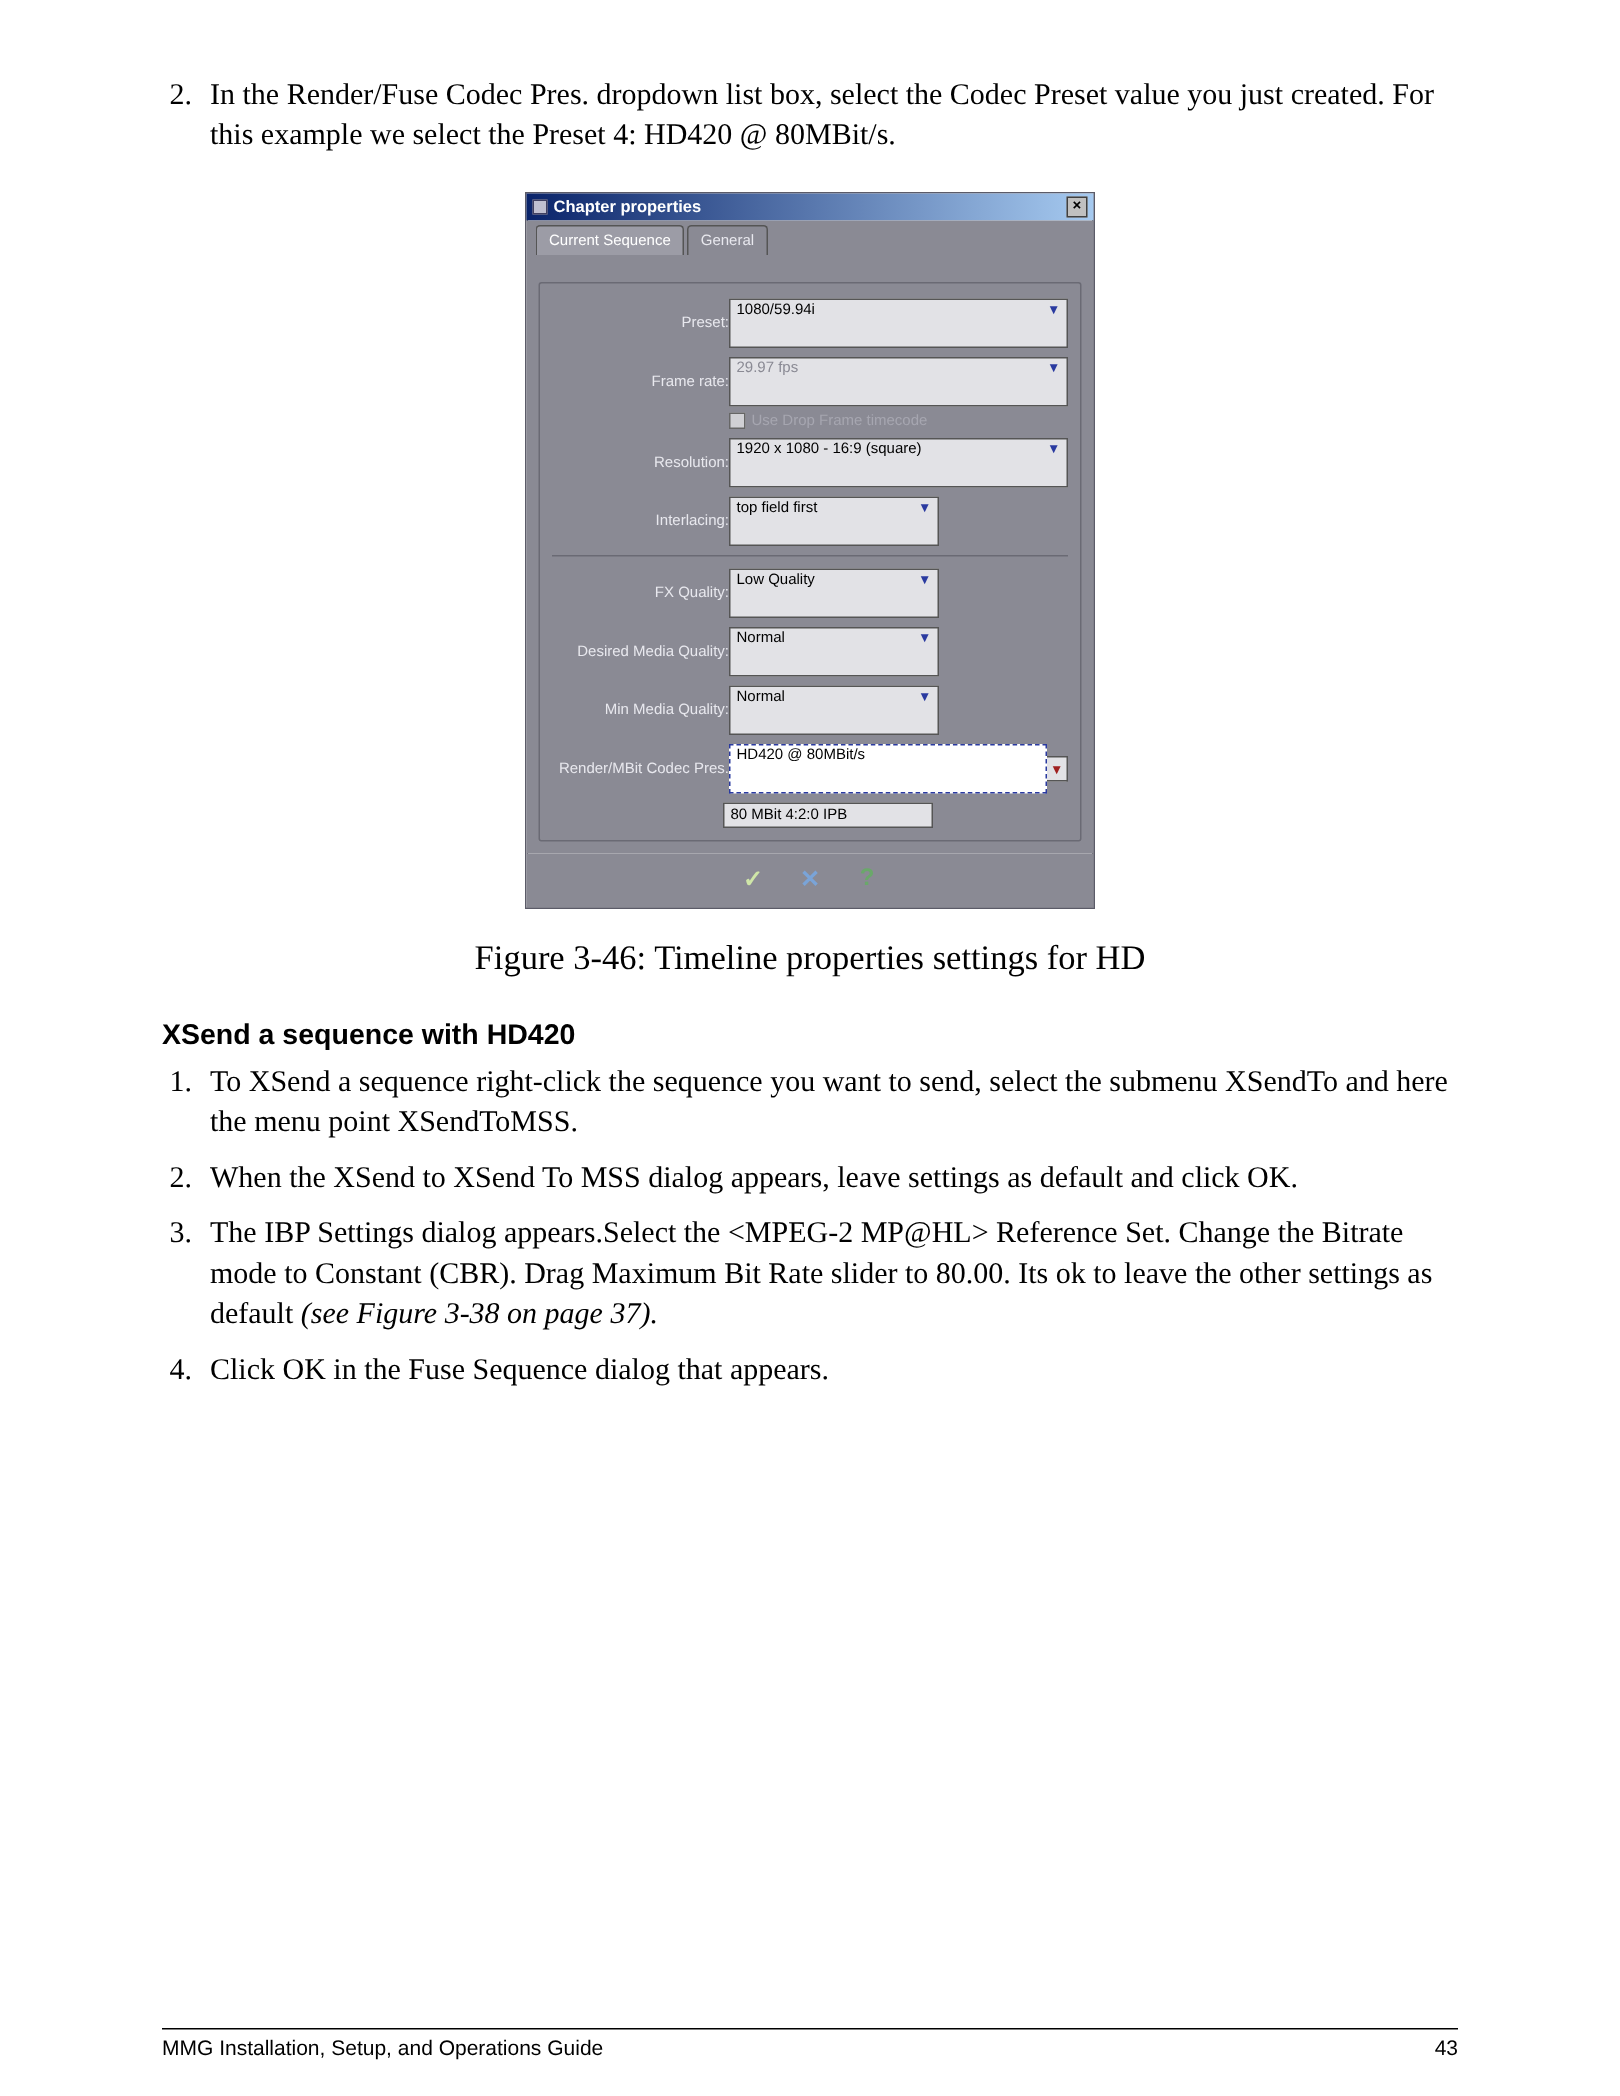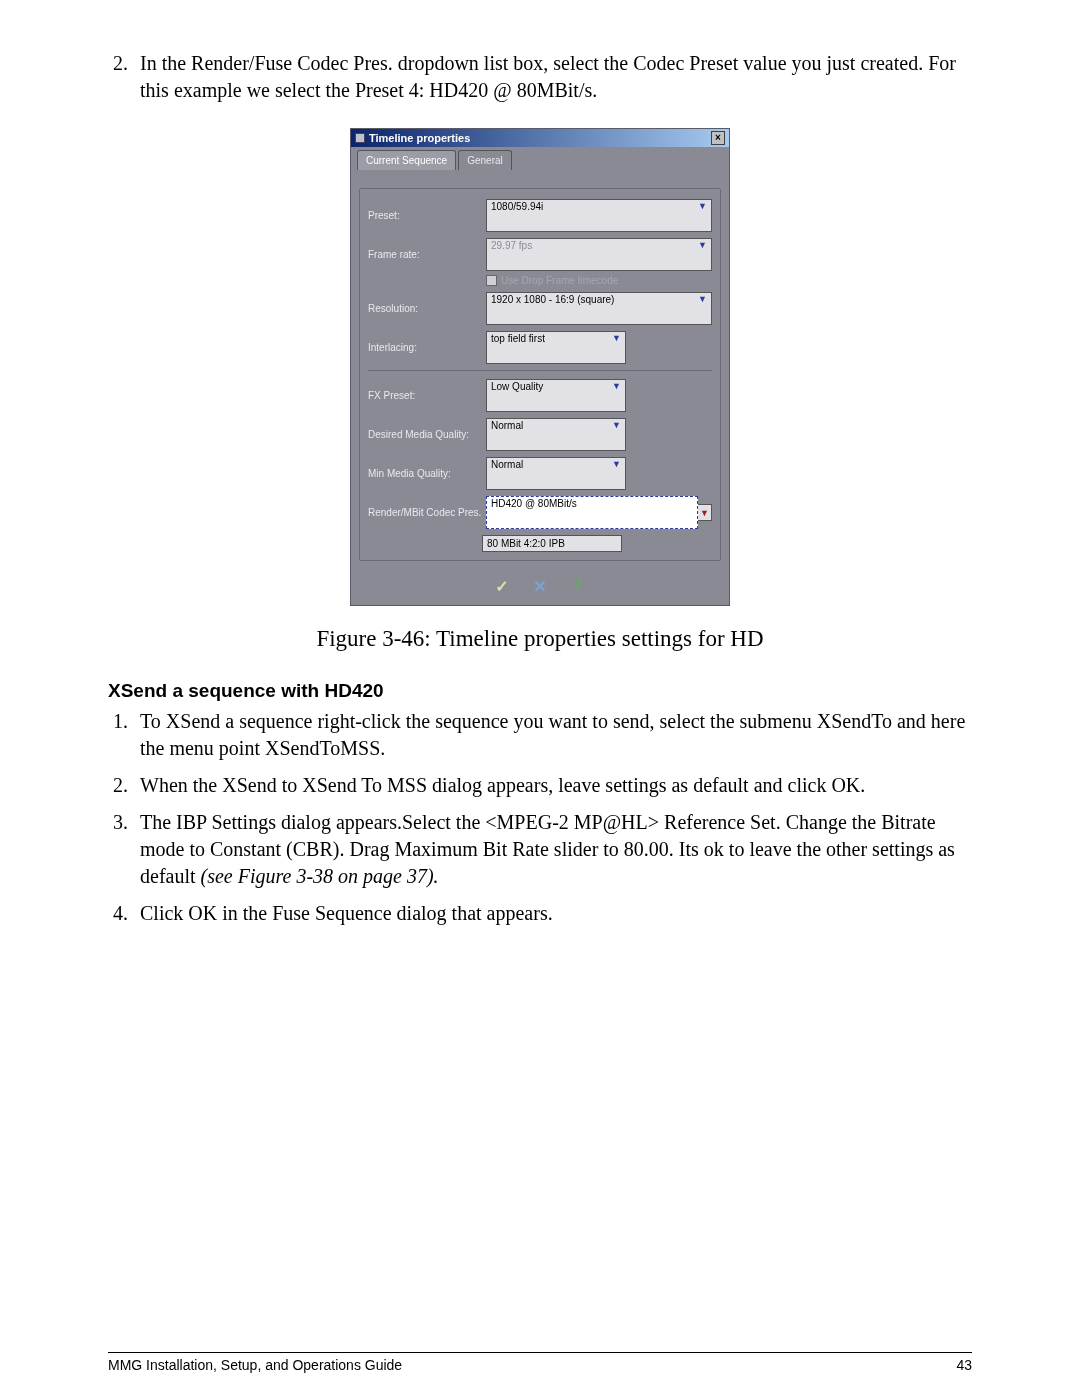--- a/index.html
+++ b/index.html
@@ -71,21 +71,21 @@
     background:#8a8a94;
     padding: 18px 8px 8px 8px;
   }
   .fieldbox {
     border:1px solid #6a6a74;
     border-radius:2px;
     padding: 10px 8px 8px 8px;
     position:relative;
   }
   .row { display:flex; align-items:center; margin-bottom:6px; }
-  .lab { width:118px; font-size:10px; color:#e8e8ee; }
+  .lab { width:118px; font-size:10px; color:#e8e8ee;text-align:right; }
   .val {
     flex:1;
     background:#e2e2e6;
     border:1px solid #555;
     height:33px;
     font-size:10px;
     padding:1px 4px;
     display:flex; align-items:flex-start; justify-content:space-between;
     color:#000;
   }
@@ -145,21 +145,21 @@
   <div class="step2">
     <div class="num">2.</div>
     <div class="txt">In the Render/Fuse Codec Pres. dropdown list box, select the Codec Preset value you just created. For this example we select the Preset 4: HD420 @ 80MBit/s.</div>
   </div>
 
   <div class="shot-wrap">
     <div class="dialog">
       <div class="titlebar">
         <div class="t-left">
           <span class="title-icon"></span>
-          <span>Timeline properties</span>
+          <span>Chapter properties</span>
         </div>
         <span class="close-x">×</span>
       </div>
       <div class="tabs">
         <div class="tab active">Current Sequence</div>
         <div class="tab">General</div>
       </div>
       <div class="panel">
         <div class="fieldbox">
           <div class="row">
@@ -189,21 +189,21 @@
           </div>
           <div class="row">
             <div class="lab">Interlacing:</div>
             <div class="val short">
               <span>top field first</span>
               <span class="caret">▼</span>
             </div>
           </div>
           <div class="divider"></div>
           <div class="row">
-            <div class="lab">FX Preset:</div>
+            <div class="lab">FX Quality:</div>
             <div class="val short">
               <span>Low Quality</span>
               <span class="caret">▼</span>
             </div>
           </div>
           <div class="row">
             <div class="lab">Desired Media Quality:</div>
             <div class="val short">
               <span>Normal</span>
               <span class="caret">▼</span>

